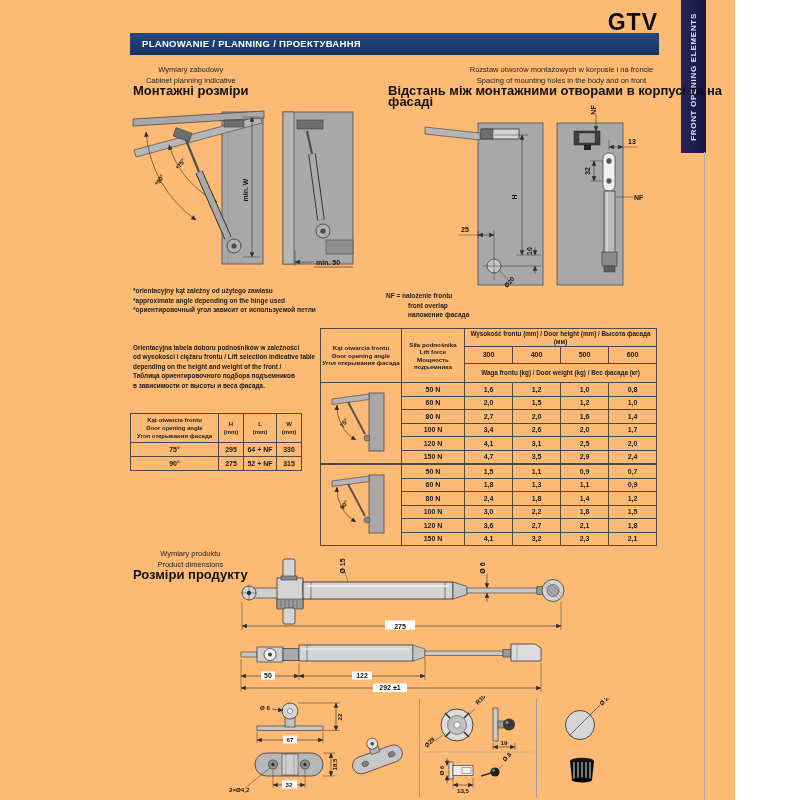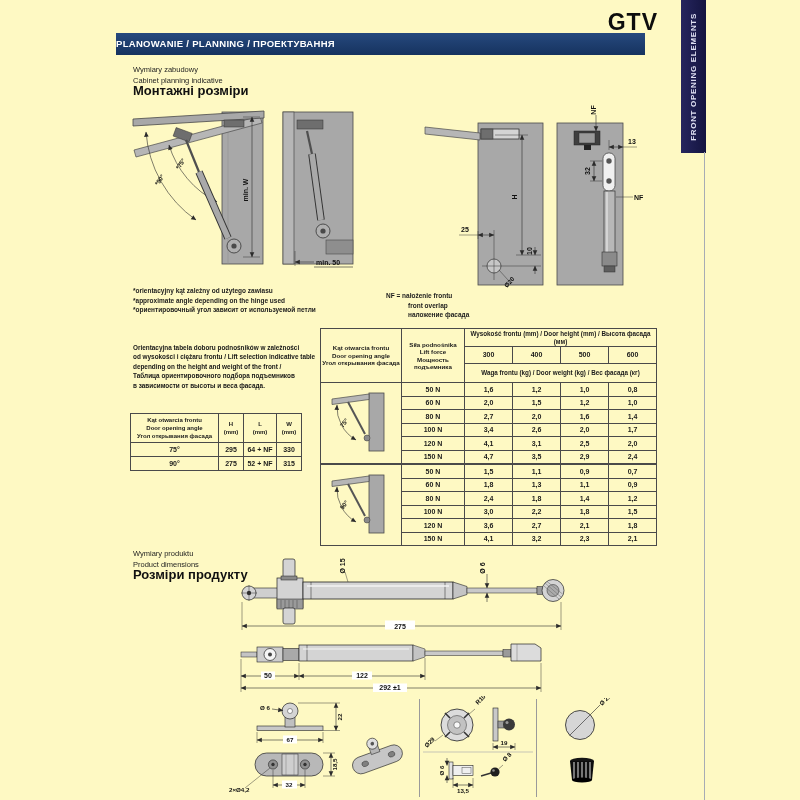--- a/index.html
+++ b/index.html
@@ -1,34 +1,34 @@
 <!DOCTYPE html>
 <html><head>
 <meta charset="utf-8">
 <style>
   html,body{margin:0;padding:0;background:#fff;}
-  .page{position:relative;width:800px;height:800px;background:#fef9c3;overflow:hidden;
+  .page{position:relative;width:735px;height:800px;background:#fdba74;overflow:hidden;
         font-family:"Liberation Sans",sans-serif;color:#1a1a1a;}
   .abs{position:absolute;}
 
   
   .gtv-logo{left:595px;top:9px;width:63px;text-align:right;font-size:23px;font-weight:900;
             letter-spacing:1px;color:#0d0d0d;}
   .side-tab{left:681px;top:0;width:25px;height:153px;background:linear-gradient(90deg,#26265e,#141440);
             display:flex;align-items:center;justify-content:center;}
   .side-tab span{writing-mode:vertical-rl;transform:rotate(180deg);font-size:8px;font-weight:bold;
             letter-spacing:.7px;color:#dfe0f2;white-space:nowrap;}
   .side-line{left:704px;top:152px;width:1px;height:648px;background:#a7acb4;}
 
-  .header-bar{left:116px;top:33px;width:529px;height:22px;box-sizing:border-box;
+  .header-bar{left:130px;top:33px;width:529px;height:22px;box-sizing:border-box;
             background:linear-gradient(180deg,#26497e,#16335f);color:#fff;font-size:9.5px;
-            font-weight:bold;line-height:22px;letter-spacing:.3px;}
+            font-weight:bold;line-height:22px;padding-left:12px;letter-spacing:.3px;}
 
   .tri-heading div{line-height:10.5px;}
-  .tri-heading .l1,.tri-heading .l2{font-size:7.5px;font-weight:400;color:#1f1f1f;}
+  .tri-heading .l1,.tri-heading .l2{font-size:7.5px;font-weight:400;color:#1f1f1f;text-align:center;}
   .tri-heading .l3{font-size:13px;font-weight:bold;color:#111;}
 
   .fnote div{font-size:6.5px;font-weight:600;line-height:9.5px;color:#1c1c1c;}
   .nf-note div.ind{padding-left:22px;}
   .intro div{font-size:6.4px;font-weight:700;line-height:9.4px;color:#161616;}
 
   
   table{border-collapse:collapse;}
   .small-table td,.small-table th{border:1px solid #4a4a4a;padding:0;}
   .small-table th{font-size:6px;font-weight:700;line-height:8px;padding:2px 1px;}
@@ -74,20 +74,25 @@
     <span>FRONT OPENING ELEMENTS</span>
   </div>
   <div class="abs side-line"></div>
 
   <div class="abs header-bar">PLANOWANIE / PLANNING / ПРОЕКТУВАННЯ</div>
 
   <div class="abs tri-heading" style="left:133px;top:65px">
     <div class="l1">Wymiary zabudowy</div>
     <div class="l2">Cabinet planning indicative</div>
     <div class="l3">Монтажні розміри</div>
+  </div>
+  <div class="abs tri-heading" style="left:388px;top:65px">
+    <div class="l1">Rozstaw otworów montażowych w korpusie i na froncie</div>
+    <div class="l2">Spacing of mounting holes in the body and on front</div>
+    <div class="l3">Відстань між монтажними отворами в корпусі та на фасаді</div>
   </div>
 
   <svg class="abs" style="left:130px;top:104px" width="235" height="172" viewBox="0 0 235 172">
     <rect x="92" y="8" width="41" height="152" class="body"></rect>
     <line x1="98" y1="8" x2="98" y2="160" stroke="#8d8d8d" stroke-width="0.5"></line>
     <polygon points="4,46 130,12 132,19 6,53" class="body2"></polygon>
     <polygon points="3,15 134,7 134,14 3,22" class="body"></polygon>
     <rect x="94" y="16" width="20" height="7" class="dark"></rect>
     <path d="M 16,28 A 118 118 0 0 0 66,116" class="dim" marker-start="url(#arr)" marker-end="url(#arr)"></path>
     <path d="M 39,41 A 95 95 0 0 0 87,98" class="dim" marker-start="url(#arr)" marker-end="url(#arr)"></path>

